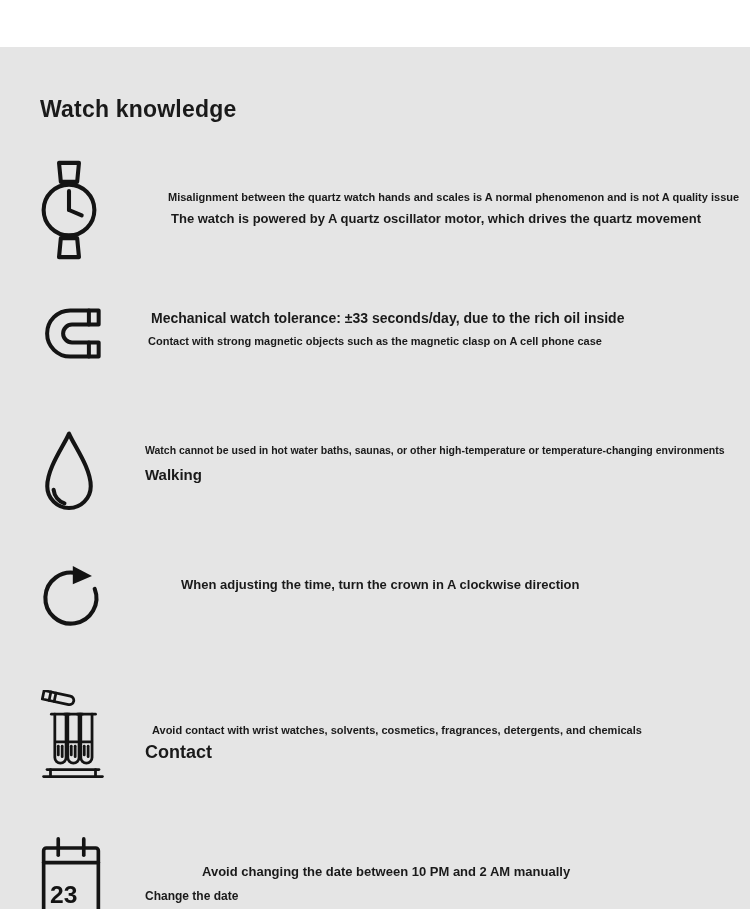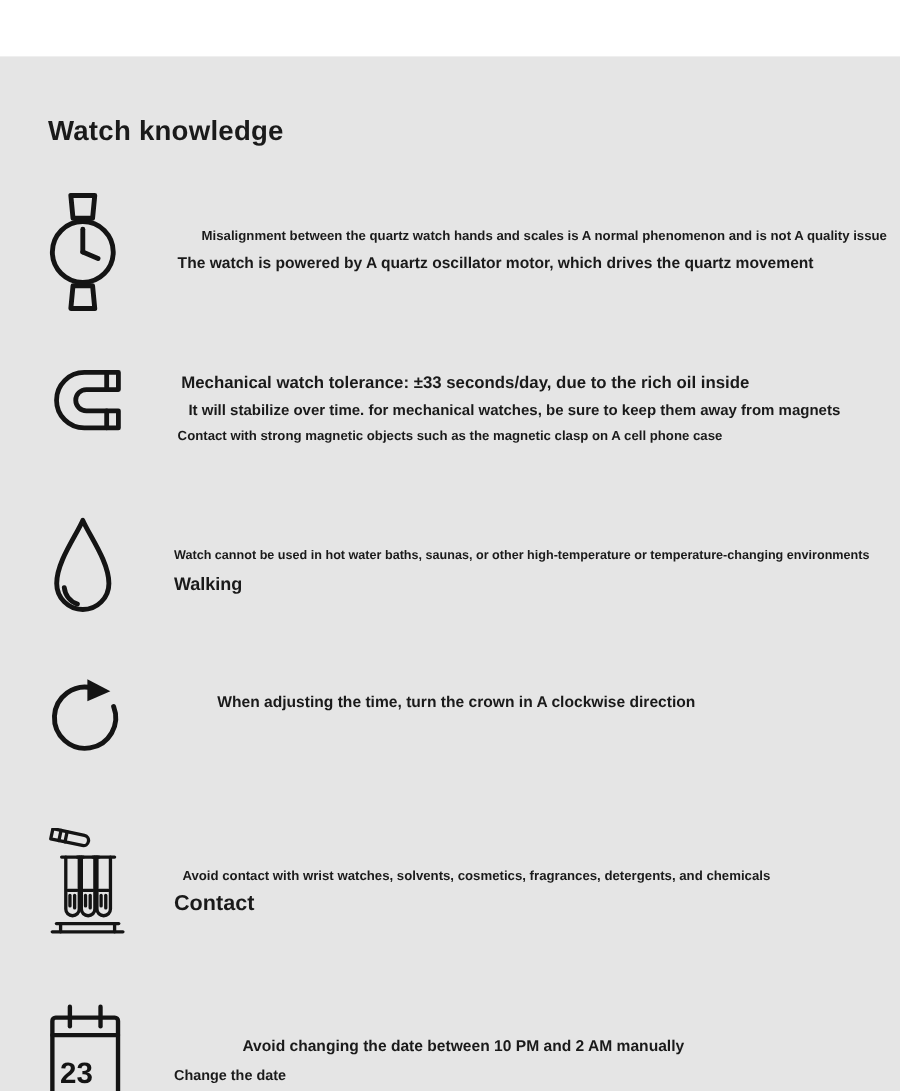--- a/index.html
+++ b/index.html
@@ -23,23 +23,23 @@
   .line{font-weight:700;white-space:nowrap;margin:0 0 8px 0;}
   .fs105{font-size:10.5px;}
   .fs11{font-size:11px;}
   .fs12{font-size:12px;}
   .fs125{font-size:12.5px;}
   .fs135{font-size:13px;}
   .fs14{font-size:14px;}
   .fs15{font-size:15px;}
   .fs18{font-size:18px;}
   
-  .s1{top:112px;}  .s1 .text-col{padding-top:32px;}
+  .s1{top:112px;}  .s1 .text-col{padding-top:32px;text-align:center;}
   .s2{top:258px;}  .s2 .text-col{padding-top:5px;}
-  .s3{top:383px;align-items:center;}  .s3 .text-col{padding-top:14px;}
+  .s3{top:383px;}  .s3 .text-col{padding-top:14px;}
   .s4{top:518px;}  .s4 .text-col{padding-top:12px;}
   .s5{top:643px;}  .s5 .text-col{padding-top:34px;}
   .s6{top:788px;}  .s6 .text-col{padding-top:29px;}
   .next-edge{
     position:absolute;left:378px;top:901px;width:52px;height:8px;background:#1c1c1c;
   }
   .stroke{fill:none;stroke:#141414;stroke-linecap:round;stroke-linejoin:round;}
 </style>
 </head>
 <body>
@@ -71,21 +71,20 @@
       <svg viewBox="0 0 72 64" width="64" height="57" aria-hidden="true">
         <g class="stroke" stroke-width="4.5">
           <path d="M66 6 H34 a26 26 0 0 0 0 52 H66 V42 H36 a10 10 0 0 1 0 -20 H66 Z"></path>
           <path d="M55 6 V22"></path>
           <path d="M55 42 V58"></path>
         </g>
       </svg>
     </div>
     <div class="text-col">
       <div class="line fs14" style="margin-left:6px;margin-bottom:9px">Mechanical watch tolerance: ±33 seconds/day, due to the rich oil inside</div>
-      <div class="line fs125" style="margin-left:12px;margin-bottom:9px">It will stabilize over time. for mechanical watches, be sure to keep them away from magnets</div>
       <div class="line fs11" style="margin-left:3px">Contact with strong magnetic objects such as the magnetic clasp on A cell phone case</div>
     </div>
   </div>
 
   <div class="section s3">
     <div class="icon-box">
       <svg viewBox="0 0 64 96" width="58" height="87" aria-hidden="true">
         <g class="stroke" stroke-width="4.5">
           <path d="M32 4 C 26 18 8 42 8 62 a24 24 0 0 0 48 0 C 56 42 38 18 32 4 Z"></path>
           <path d="M15 66 a18 18 0 0 0 12 15"></path>

